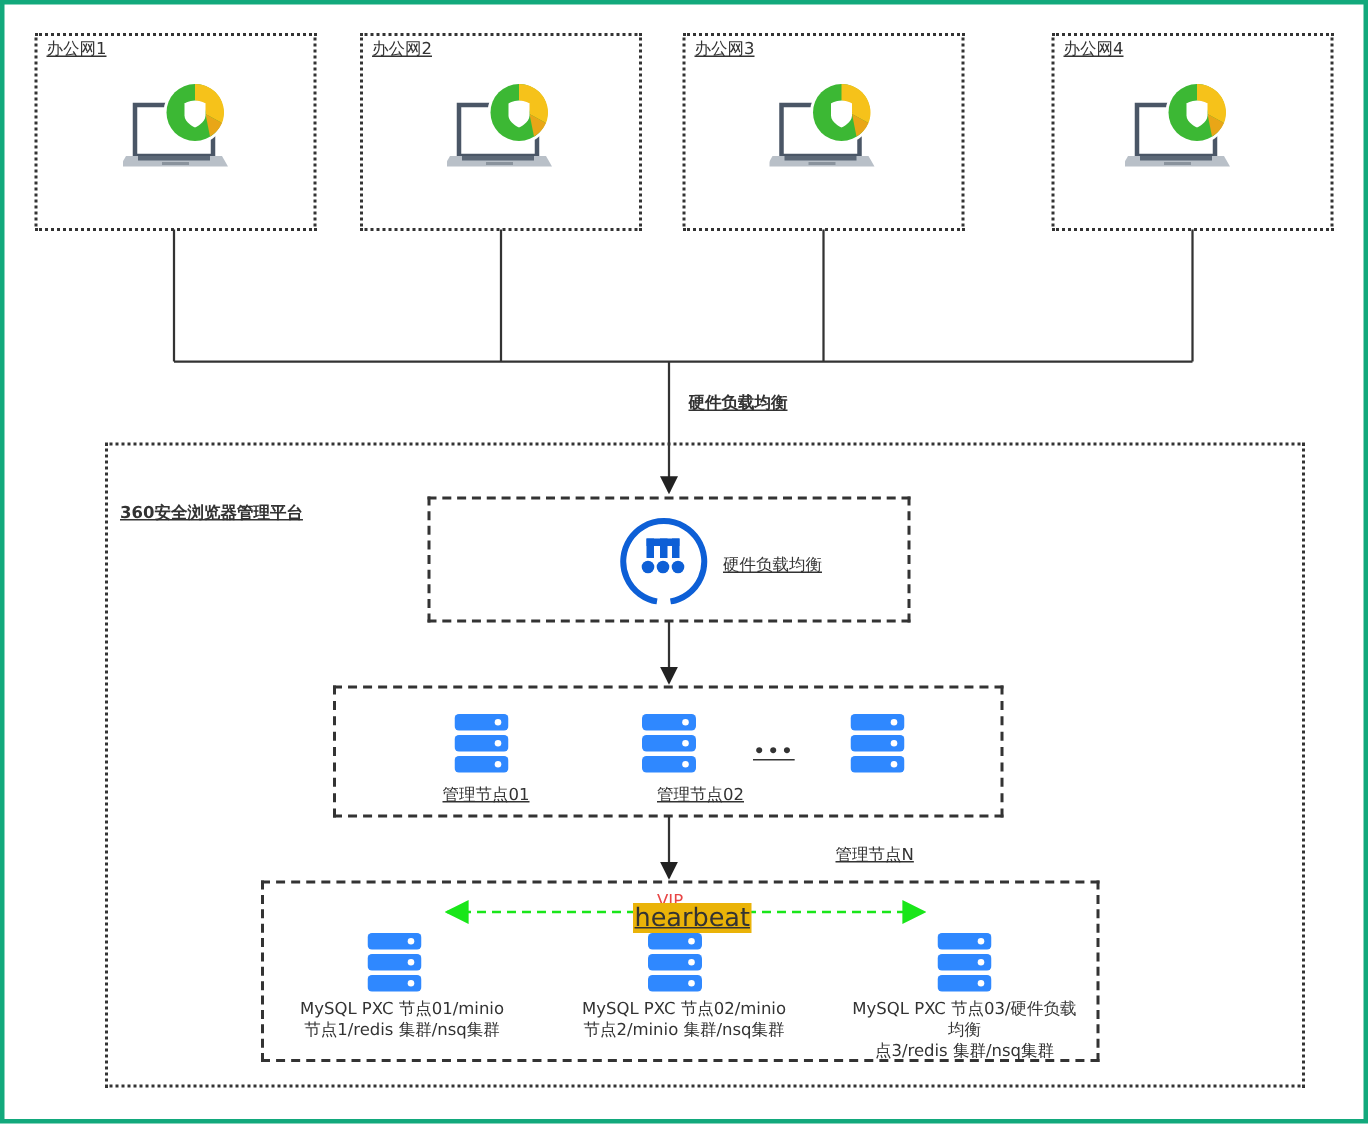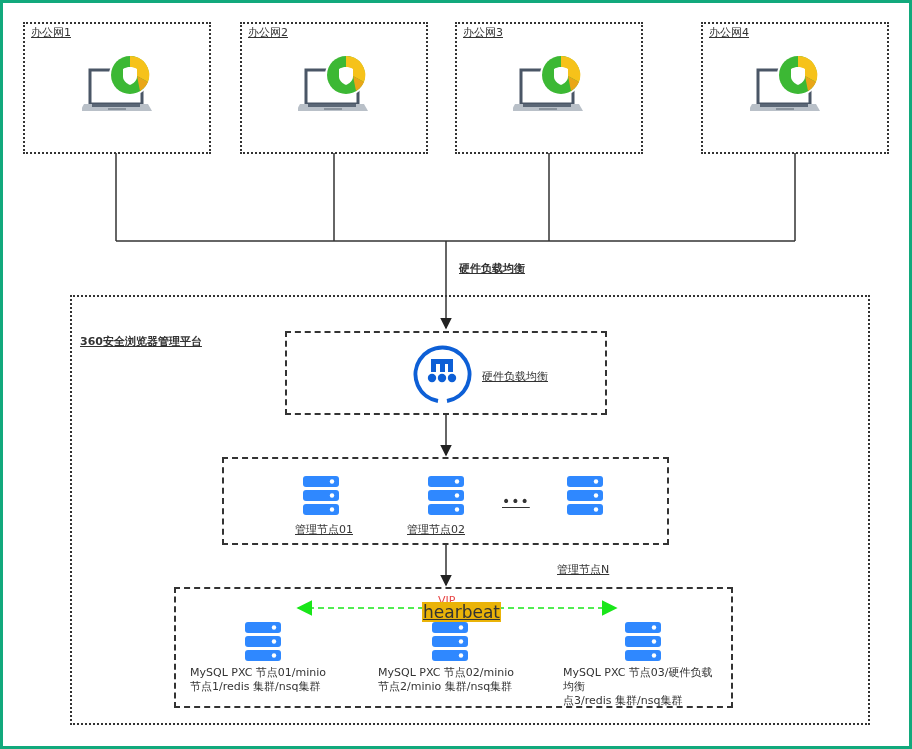--- a/index.html
+++ b/index.html
@@ -3,21 +3,21 @@
 <meta charset="utf-8">
 <style>
   html,body{margin:0;padding:0;background:#fff;}
   body{width:912px;height:749px;position:relative;overflow:hidden;font-family:"DejaVu Sans","Liberation Sans",sans-serif;}
   .frame{position:absolute;left:0;top:0;width:906px;height:743px;border:3px solid #12a97c;}
   .abs{position:absolute;}
   .dotted{border:2px dotted #333;box-sizing:border-box;}
   .dashed{border:2px dashed #333;box-sizing:border-box;}
   .lbl{position:absolute;font-size:11px;color:#333;white-space:nowrap;text-decoration:underline;}
   .bold{font-weight:bold;}
-  .node-label{position:absolute;font-size:11px;color:#333;line-height:14px;}
+  .node-label{position:absolute;font-size:11px;color:#333;text-align:center;line-height:14px;}
   svg.lines{position:absolute;left:0;top:0;}
 </style>
 </head>
 <body>
 
 <div class="frame"></div>
 
 <svg class="lines" width="912" height="749">
   <defs>
     <marker id="arr" markerWidth="8" markerHeight="8" refX="7" refY="4" orient="auto">
@@ -156,21 +156,21 @@
     <rect x="0" y="14" width="36" height="11" rx="3" fill="#2f88ff"></rect>
     <rect x="0" y="28" width="36" height="11" rx="3" fill="#2f88ff"></rect>
     <circle cx="29" cy="5.5" r="2.2" fill="#fff"></circle>
     <circle cx="29" cy="19.5" r="2.2" fill="#fff"></circle>
     <circle cx="29" cy="33.5" r="2.2" fill="#fff"></circle>
   </svg>
 </div>
 <span class="lbl" style="left:502px;top:493px;font-size:14px;letter-spacing:1px;color:#333;">•••</span>
 
 <span class="lbl" style="left:295px;top:522px;">管理节点01</span>
-<span class="lbl" style="left:407px;top:522px;">管理节点02</span>
+<span class="lbl" style="left:438px;top:522px;">管理节点02</span>
 <span class="lbl" style="left:557px;top:522px;margin-top:40px;">管理节点N</span>
 
 <div class="abs dashed" style="left:174px;top:587px;width:559px;height:121px;"></div>
 <span class="lbl" style="left:438px;top:594px;color:#e84545;font-size:11px;">VIP</span>
 <span class="lbl" style="left:422px;top:602px;background:#eab308;padding:0 1px;font-size:17px;">hearbeat</span>
 
 <div class="abs" style="left:245px;top:622px;">
   <svg width="36" height="40" viewBox="0 0 36 40">
     <rect x="0" y="0" width="36" height="11" rx="3" fill="#2f88ff"></rect>
     <rect x="0" y="14" width="36" height="11" rx="3" fill="#2f88ff"></rect>

